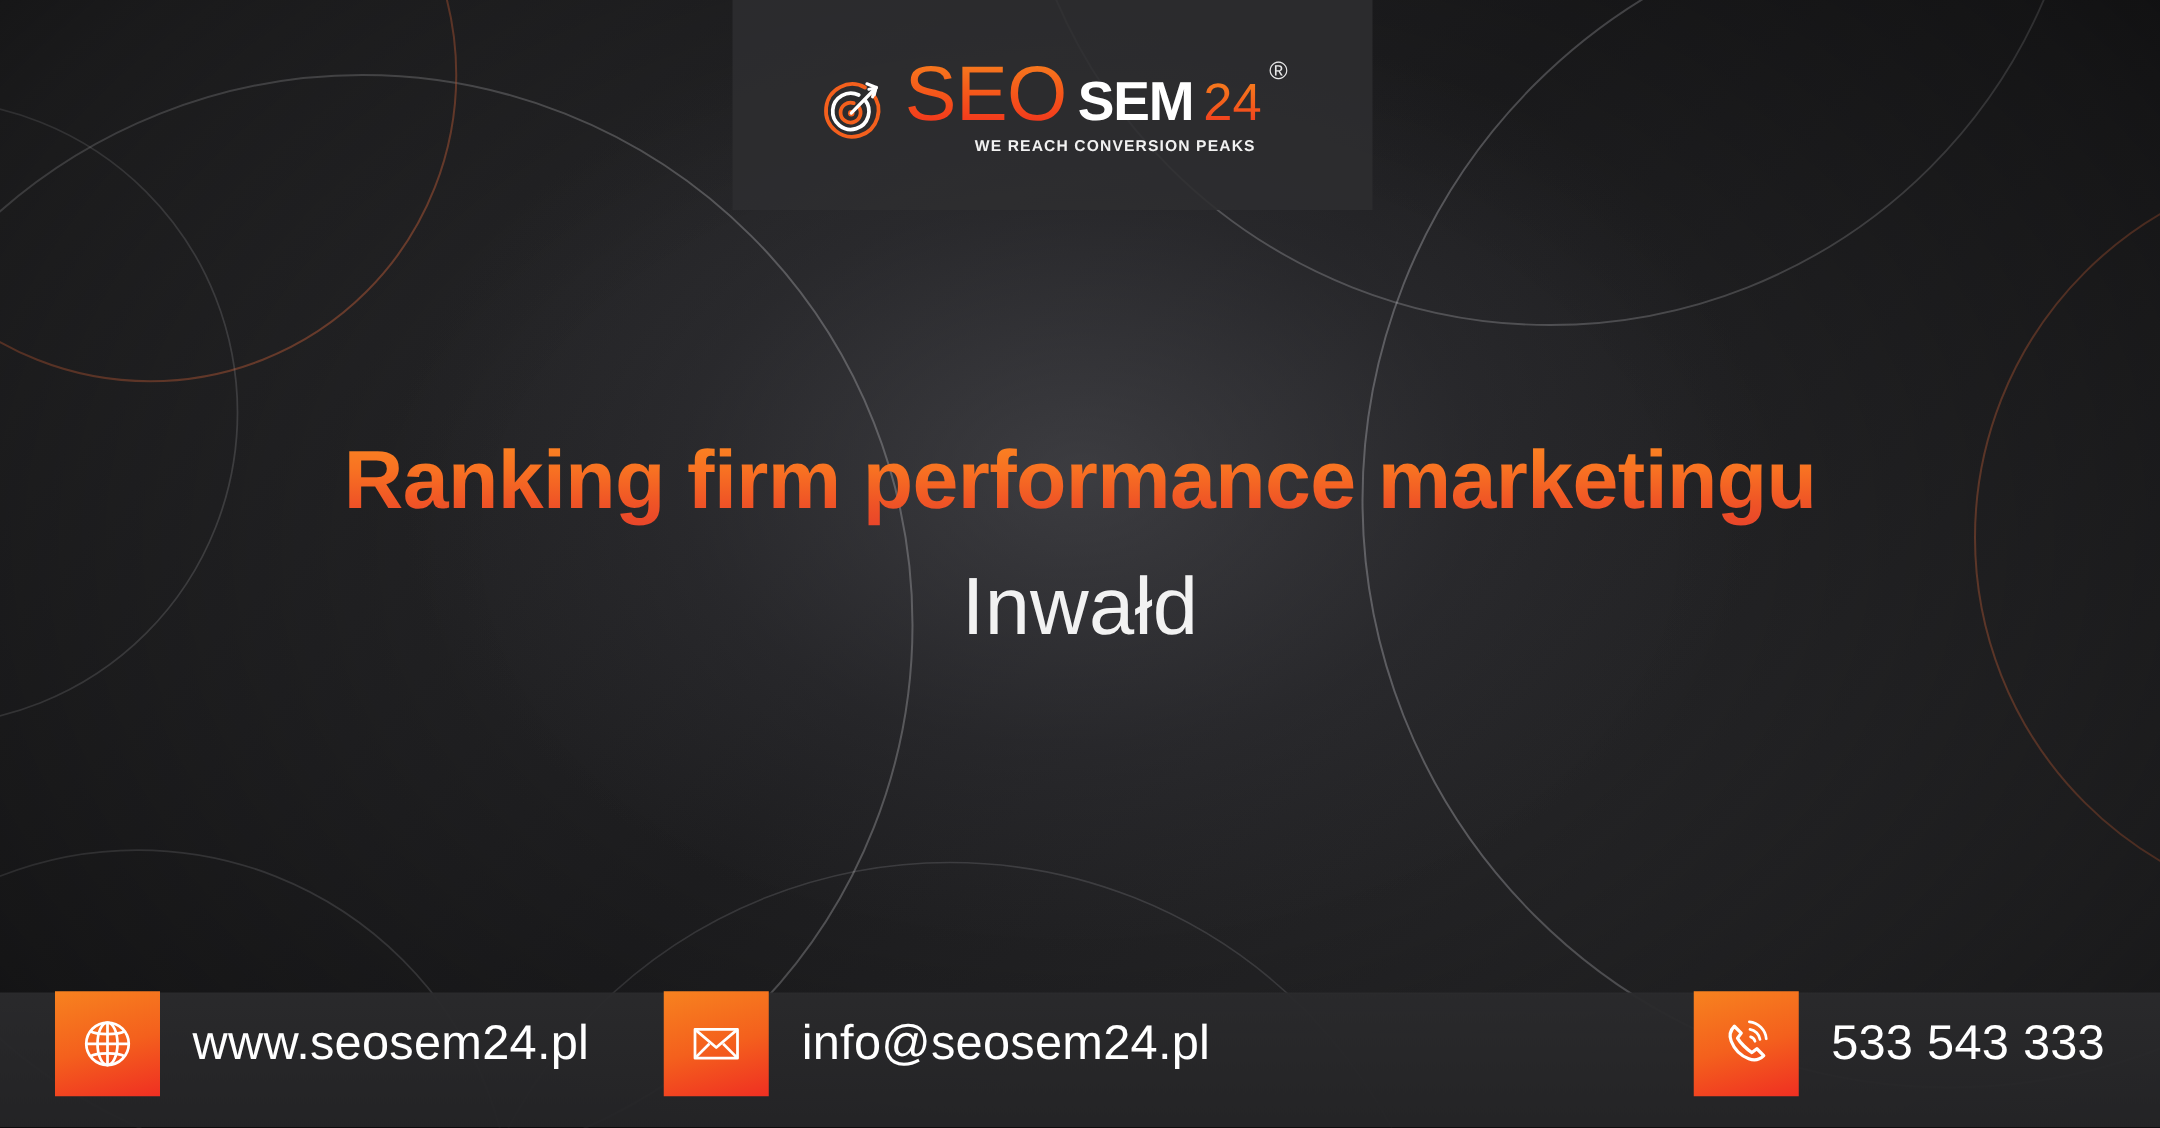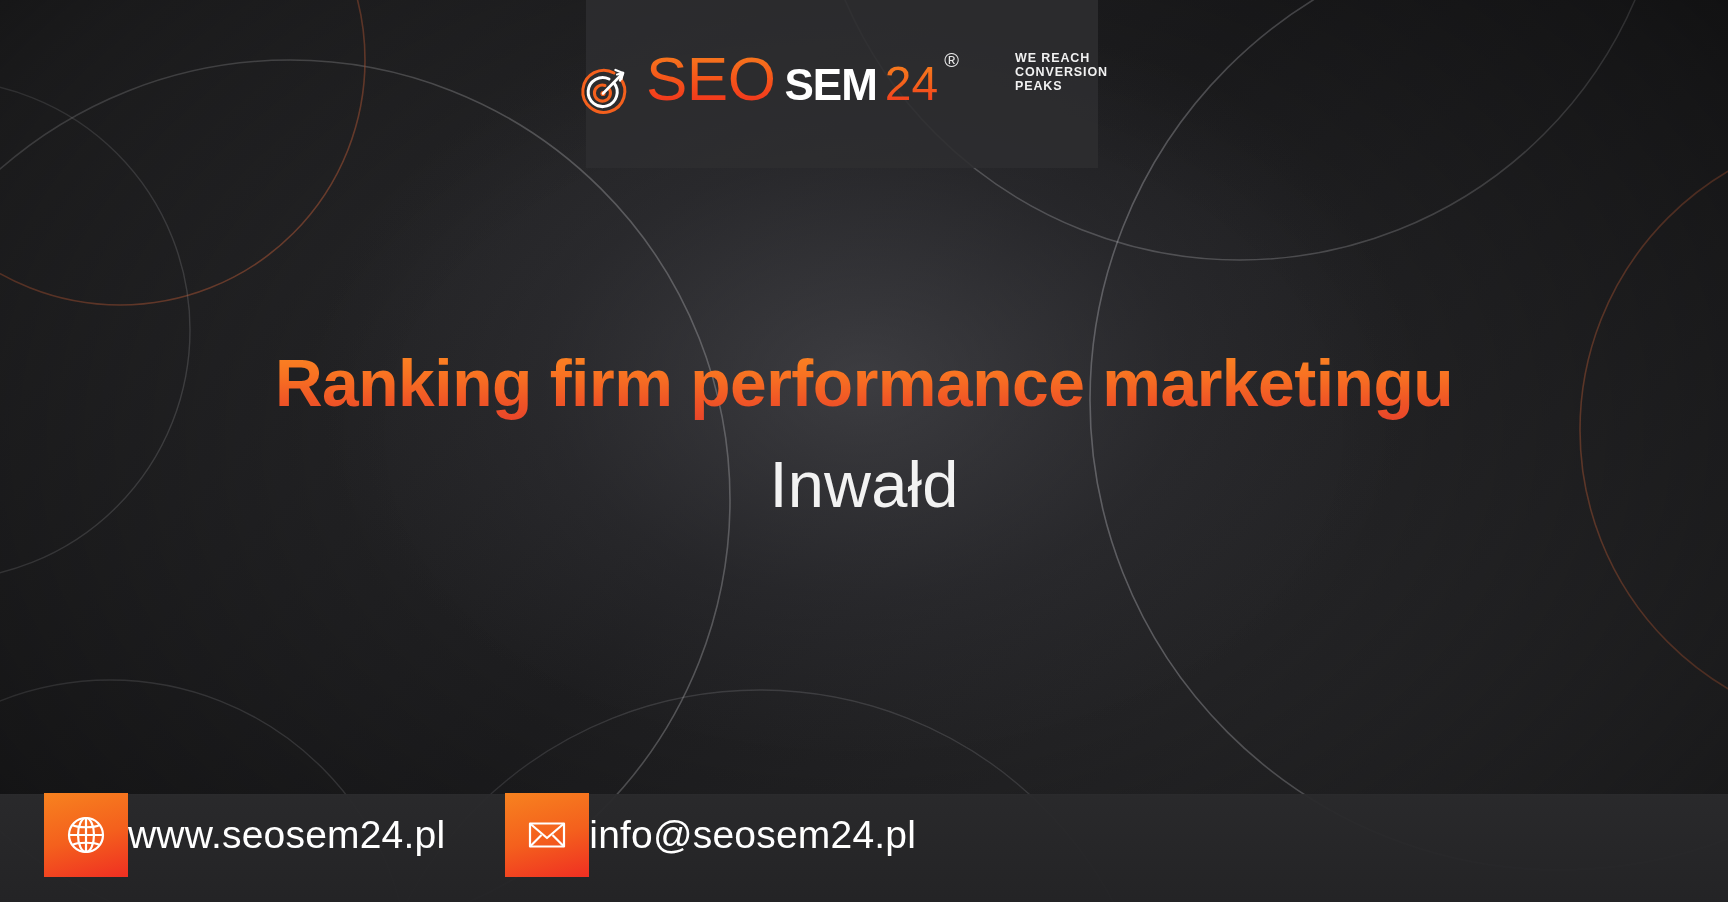--- a/index.html
+++ b/index.html
@@ -35,35 +35,35 @@
   .logo-panel {
     position:absolute; left:586px; top:0;
     width:512px; height:168px;
     background:rgba(46,46,48,0.88);
     display:flex; align-items:center; justify-content:center;
   }
   .logo { display:flex; align-items:flex-start; gap:14px; }
 
   .logo-mark { width:56px; height:56px; flex:0 0 56px; margin-top:16px; }
 
-  .logo-words { position:relative; display:flex; flex-direction:row; }
+  .logo-words { position:relative; display:flex; flex-direction:column; }
   .logo-top { display:flex; align-items:baseline; }
 
   .word-seo {
     font-size:62px; font-weight:400; letter-spacing:-0.5px;
     background:linear-gradient(180deg, #f6821f 0%, #f5591a 45%, #f22d1d 100%);
     -webkit-background-clip:text; background-clip:text; color:transparent;
     line-height:1;
   }
   .word-sem {
     font-size:44px; font-weight:700; color:#ffffff; line-height:1;
     letter-spacing:-1px; margin-left:9px;
   }
   .word-24 {
-    font-size:48px; font-weight:400; line-height:1; margin-left:8px;
+    font-size:42px; font-weight:400; line-height:1; margin-left:8px;
     background:linear-gradient(180deg, #f6821f 0%, #f4601b 50%, #f03420 100%);
     -webkit-background-clip:text; background-clip:text; color:transparent;text-align:center;
   }
   .reg-mark {
     font-size:20px; color:#e8e8e8; margin-left:6px;
     align-self:flex-start; line-height:1.2;
   }
   .logo-tagline {
     font-size:12.5px; font-weight:700; color:#f1f1f1;
     letter-spacing:0.9px; margin-left:56px; margin-top:3px;
@@ -93,21 +93,21 @@
     position:absolute; left:0; bottom:0; width:1728px; height:108px;
     background:linear-gradient(180deg, rgba(42,42,44,0.96) 0%, rgba(36,36,38,0.96) 100%);
     border-top:1px solid rgba(255,255,255,0.035);
   }
   .footer-items {
     position:absolute; left:0; bottom:0; width:1728px; height:122px;
     display:flex; align-items:center;
     padding:0 44px 12px 44px;
   }
   .contact {
-    display:flex; align-items:center; 
+    display:flex; align-items:center; gap:26px;
   }
   .contact.web   { flex:0 0 auto; }
   .contact.mail  { margin-left:60px; }
   .contact.phone { margin-left:auto; }
 
   .icon-box {
     width:84px; height:84px; flex:0 0 84px;
     background:linear-gradient(165deg, #f7821f 0%, #f4601d 52%, #ef2f22 100%);
     display:flex; align-items:center; justify-content:center;
   }
@@ -202,16 +202,30 @@
             <rect x="7" y="12.5" width="34" height="23"></rect>
             <path d="M7,12.5 L24,27 L41,12.5"></path>
             <path d="M7,35.5 L18.5,24"></path>
             <path d="M41,35.5 L29.5,24"></path>
           </g>
         </svg>
       </span>
       <span class="contact-text">info@seosem24.pl</span>
     </div>
 
+    <div class="contact phone">
+      <span class="icon-box">
+        <svg width="48" height="48" viewBox="0 0 48 48" xmlns="http://www.w3.org/2000/svg" aria-hidden="true">
+          <g fill="none" stroke="#FFFFFF" stroke-width="2.6" stroke-linecap="round" stroke-linejoin="round">
+            <path d="M14.5,10 C11,13.5 10,17 12,22 C14.5,28.5 19.5,33.5 26,36 C31,38 34.5,37 38,33.5
+                     L32.5,28 L28.5,31 C25,29 19,23 17,19.5 L20,15.5 Z"></path>
+            <path d="M27,12.5 C31,13 34.5,16.5 35,20.5" stroke-width="2.2"></path>
+            <path d="M27.5,18.5 C29.5,19 30.5,20 31,22" stroke-width="2.2"></path>
+            <path d="M26.5,6.5 C33.5,7 39.5,13 40,20" stroke-width="2.2"></path>
+          </g>
+        </svg>
+      </span>
+      <span class="contact-text">533 543 333</span>
+    </div>
 
   </div>
 
 </div>
 
 </body></html>

